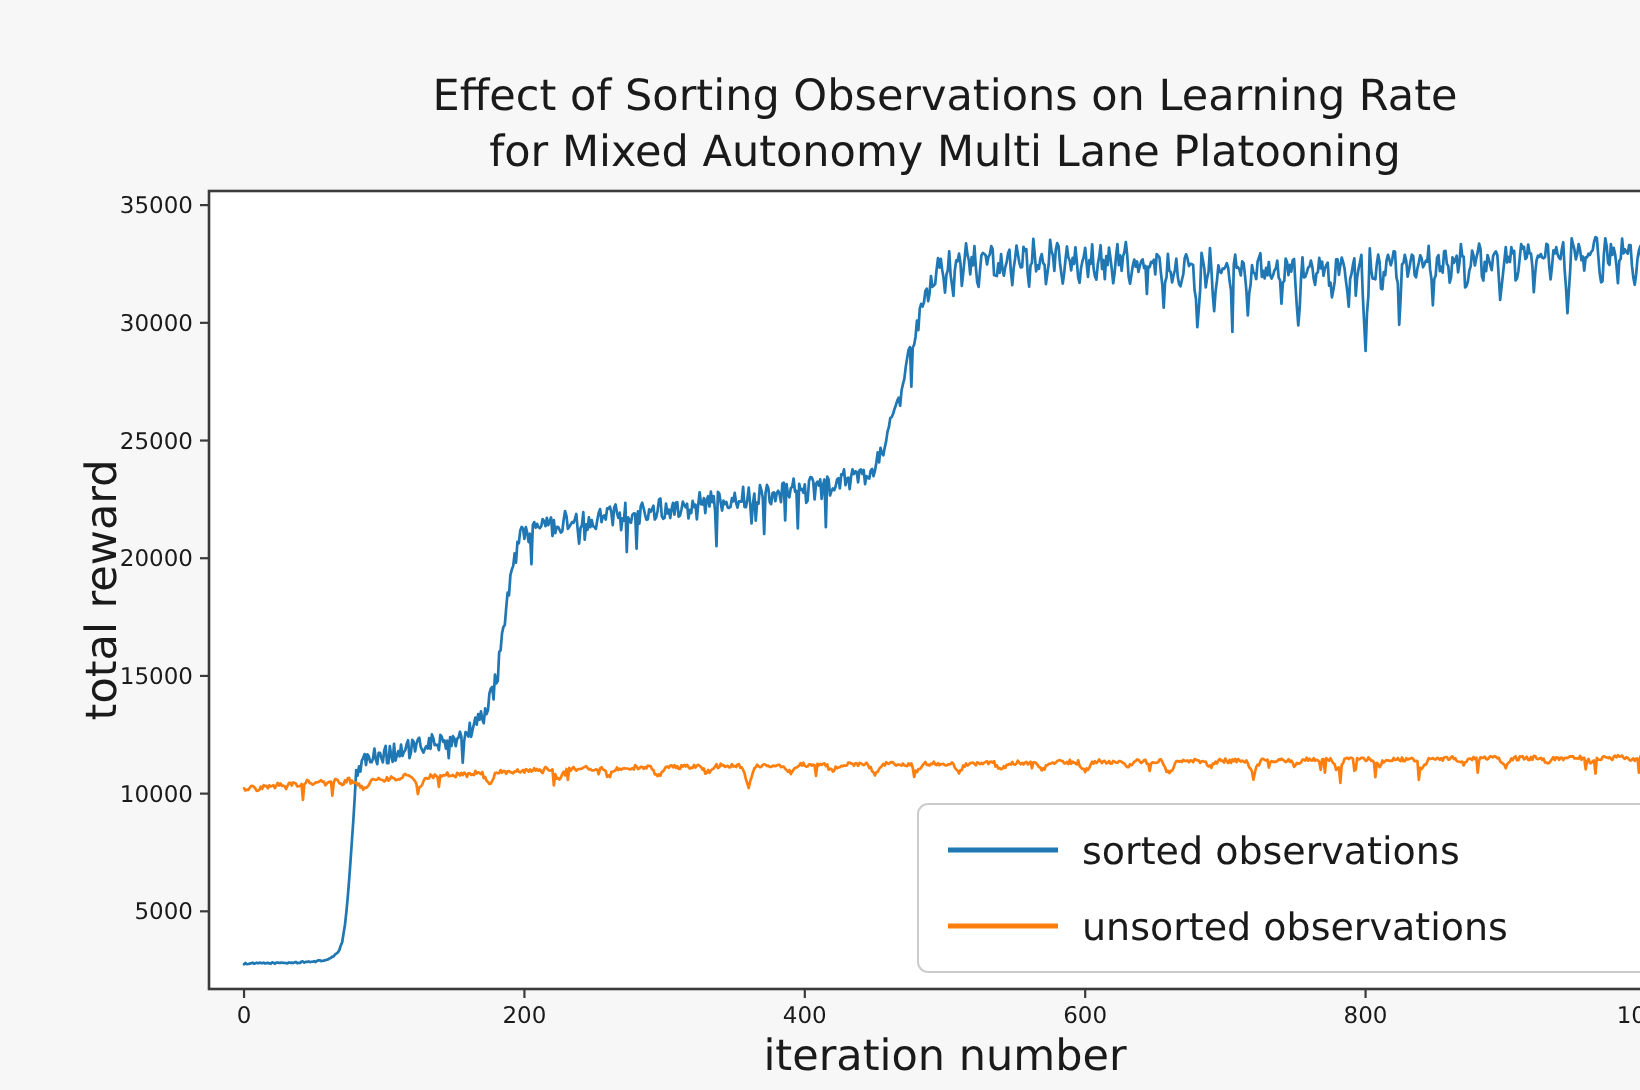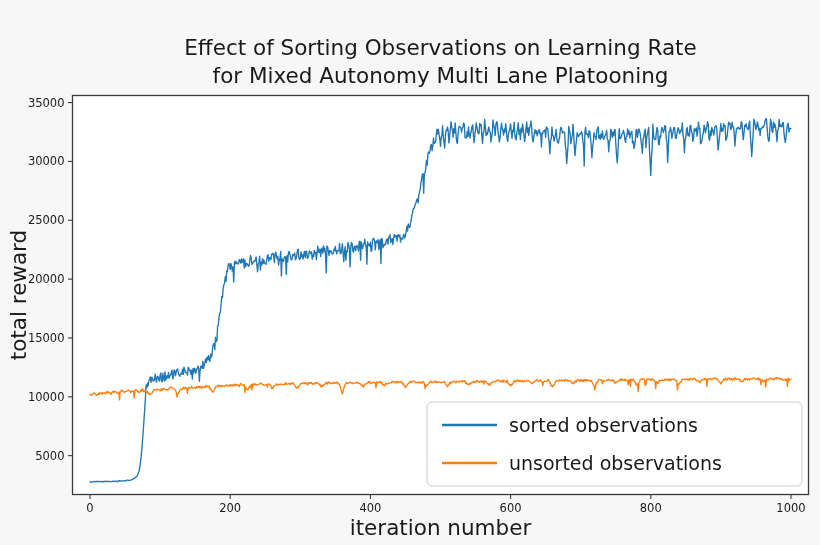--- a/index.html
+++ b/index.html
@@ -12,20 +12,21 @@
     width: 820px;
     height: 545px;
     overflow: hidden;
     font-family: "DejaVu Sans", sans-serif;
   }
   #figure {
     position: relative;
     width: 688px;
     height: 545px;
     background: #f7f7f7;
+    margin-left: 32px;
   }
   #chart-svg {
     position: absolute;
     left: 0;
     top: 0;
     width: 820px;
     height: 545px;
     display: block;
   }
   .title-text {

